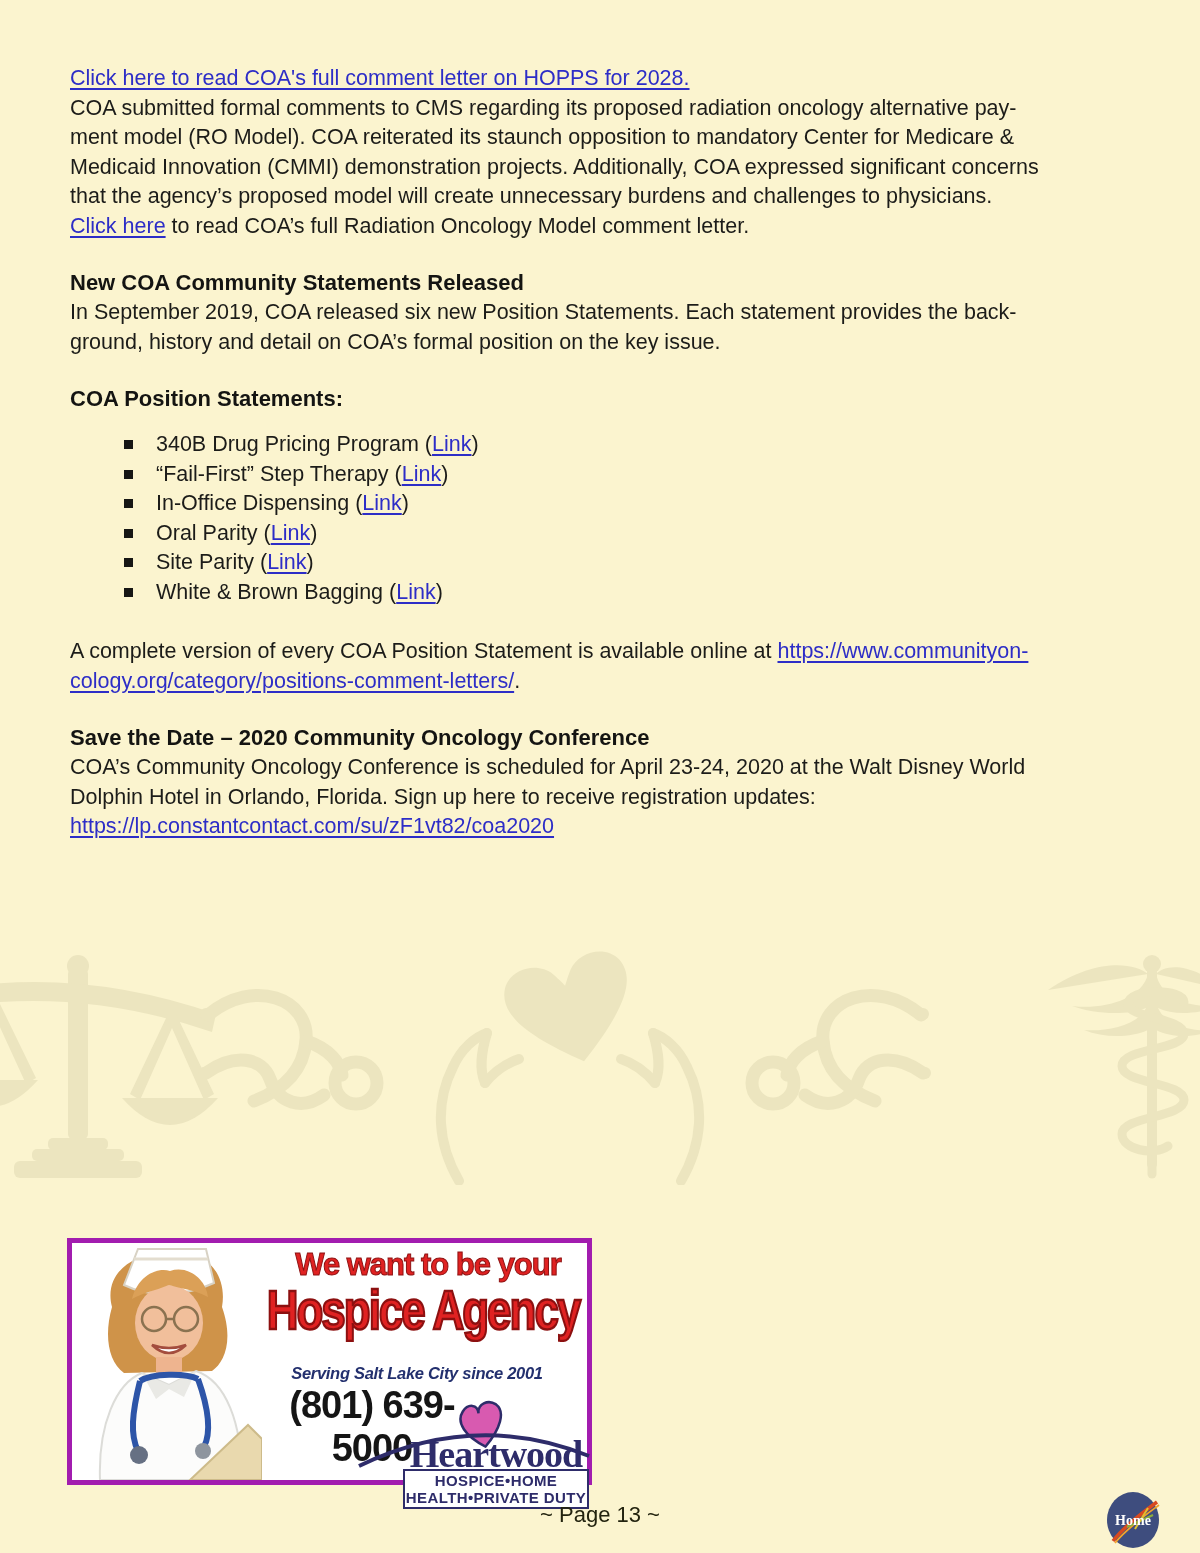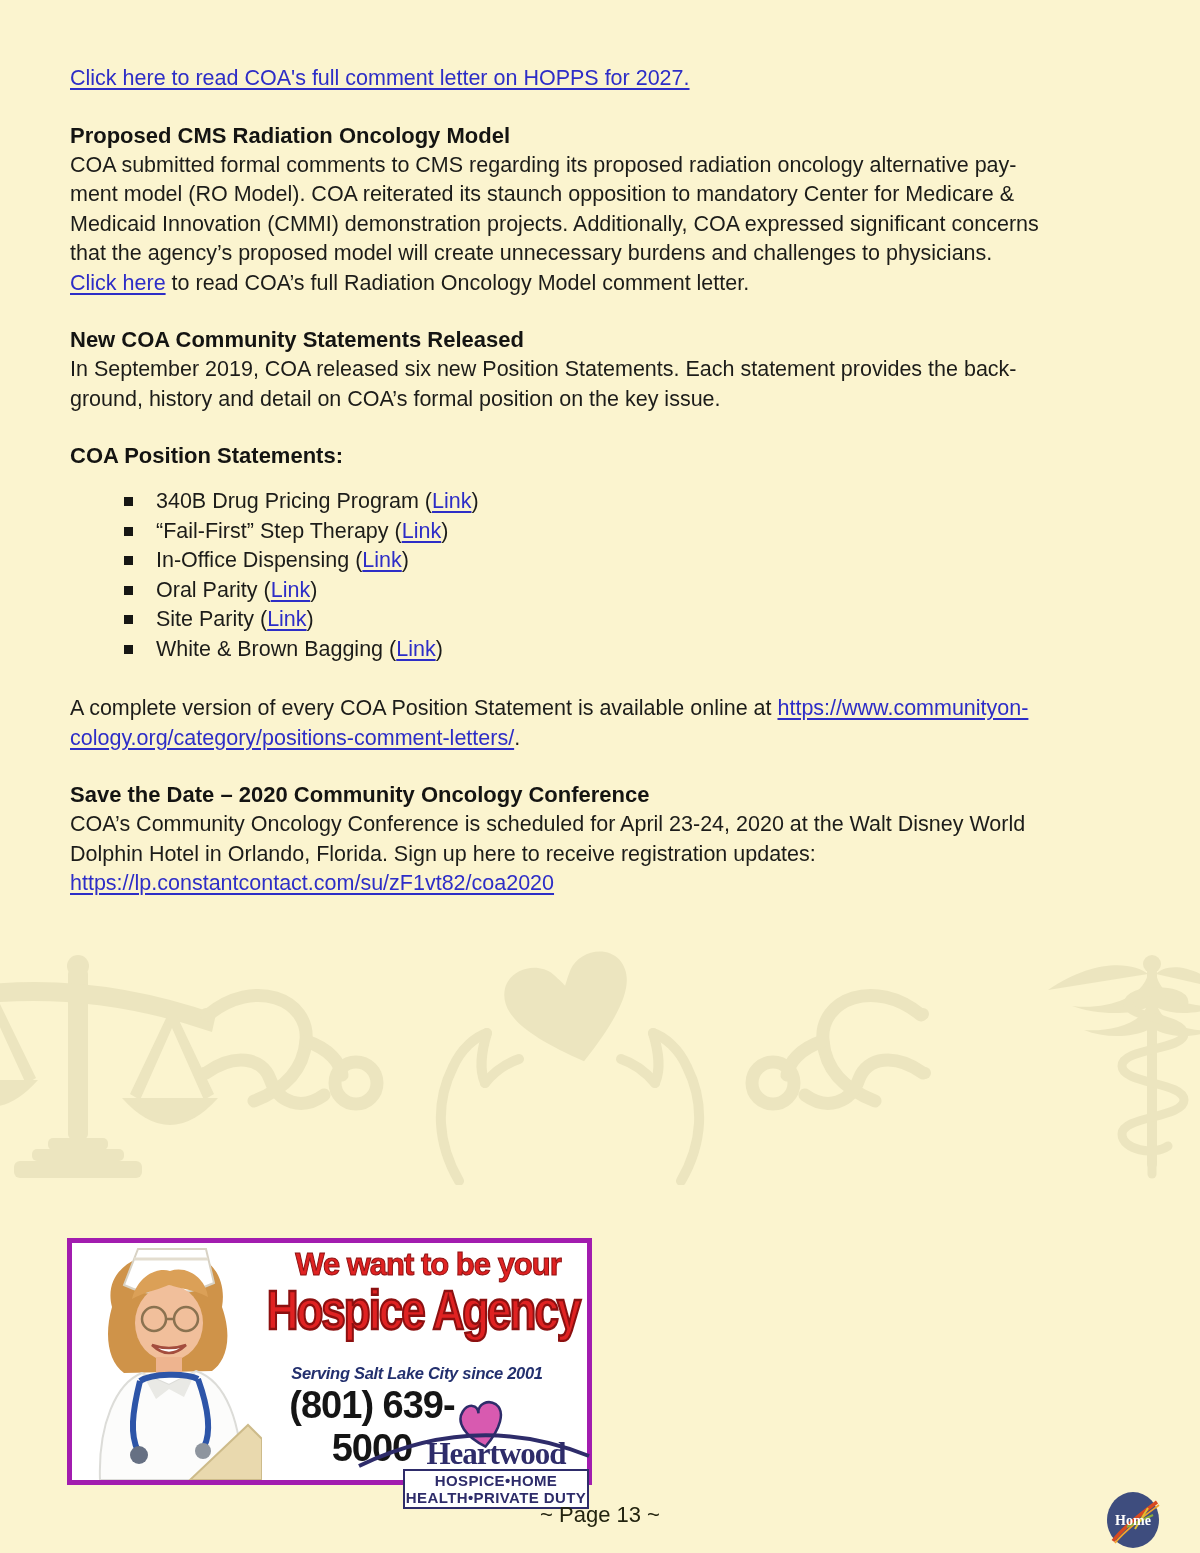--- a/index.html
+++ b/index.html
@@ -28,21 +28,21 @@
   .ad-l2{position:absolute;top:36px;left:183px;width:336px;text-align:center;font-size:44px;
          font-weight:700;color:#e02222;-webkit-text-stroke:2px #8c1010;letter-spacing:-2px;
          transform:scaleY(1.25);transform-origin:top center;}
   .ad-l3{position:absolute;top:121px;left:195px;width:300px;text-align:center;font-size:16.5px;
          font-style:italic;font-weight:700;color:#23306e;letter-spacing:-0.3px;}
   .ad-phone{position:absolute;top:141px;left:185px;width:230px;text-align:center;font-size:38px;
             font-weight:700;color:#151515;letter-spacing:-1px;}
   .ad-logo-heart{position:absolute;left:383px;top:156px;width:52px;height:54px;}
   .ad-logo-arc{position:absolute;left:283px;top:183px;width:238px;height:46px;}
   .ad-brand{position:absolute;left:328px;top:196px;width:192px;text-align:center;
-            font-family:"Liberation Serif",serif;font-weight:700;font-size:31px;color:#2e2c6a;
+            font-family:"Liberation Serif",serif;font-weight:700;font-size:38px;color:#2e2c6a;
             line-height:30px;letter-spacing:-1px;}
   .ad-tagline{position:absolute;left:331px;top:226px;width:182px;border:2px solid #2e2c6a;
               background:#fff;text-align:center;font-size:15px;font-weight:700;color:#2e2c6a;
               letter-spacing:0.4px;padding:1px 0;}
   
   .footer-label{position:absolute;left:0;top:1502px;width:1200px;text-align:center;
                 font-size:22px;color:#23230f;}
   .home-btn{position:absolute;left:1105px;top:1491px;width:57px;height:59px;cursor:pointer;text-align:right;}
 </style>
 </head>
@@ -101,23 +101,22 @@
       <path d="M6 42 C52 10 92 14 106 26 C100 52 60 62 30 58 C52 66 84 68 104 60 C96 78 62 84 42 82 C62 90 88 90 106 82 L106 26 Z"></path>
       <path d="M184 42 C148 14 124 16 114 26 C120 52 150 60 178 58 C158 66 132 68 116 60 C124 78 152 84 170 82 C154 90 130 90 114 82 L114 26 Z"></path>
       <g fill="none" stroke="#ece5bf" stroke-width="9" stroke-linecap="round">
         <path d="M142 54 C142 40 86 40 86 56 C86 70 142 70 142 86 C142 102 80 100 80 118 C80 136 142 134 142 152 C142 170 80 168 80 186 C80 202 112 208 126 198"></path>
         <path d="M110 214 L110 226"></path>
       </g>
     </svg>
   </div>
 
   <div class="content">
-    <p class="para"><a href="#" class="lnk">Click here to read COA's full comment letter on HOPPS for 2027.</a></p>
+    <p class="para"><a href="#" class="lnk">Click here to read COA's full comment letter on HOPPS for 2028.</a></p>
 
-    <h2>Proposed CMS Radiation Oncology Model</h2>
     <p class="para">COA submitted formal comments to CMS regarding its proposed radiation oncology alternative pay-<br>ment model (RO Model). COA reiterated its staunch opposition to mandatory Center for Medicare &amp;<br>Medicaid Innovation (CMMI) demonstration projects. Additionally, COA expressed significant concerns<br>that the agency’s proposed model will create unnecessary burdens and challenges to physicians.<br><a href="#" class="lnk">Click here</a> to read COA’s full Radiation Oncology Model comment letter.</p>
 
     <h2>New COA Community Statements Released</h2>
     <p class="para">In September 2019, COA released six new Position Statements. Each statement provides the back-<br>ground, history and detail on COA’s formal position on the key issue.</p>
 
     <h2>COA Position Statements:</h2>
     <ul class="positions">
       <li><span class="sq"></span><span>340B Drug Pricing Program (<a href="#" class="lnk">Link</a>)</span></li>
       <li><span class="sq"></span><span>“Fail-First” Step Therapy (<a href="#" class="lnk">Link</a>)</span></li>
       <li><span class="sq"></span><span>In-Office Dispensing (<a href="#" class="lnk">Link</a>)</span></li>

